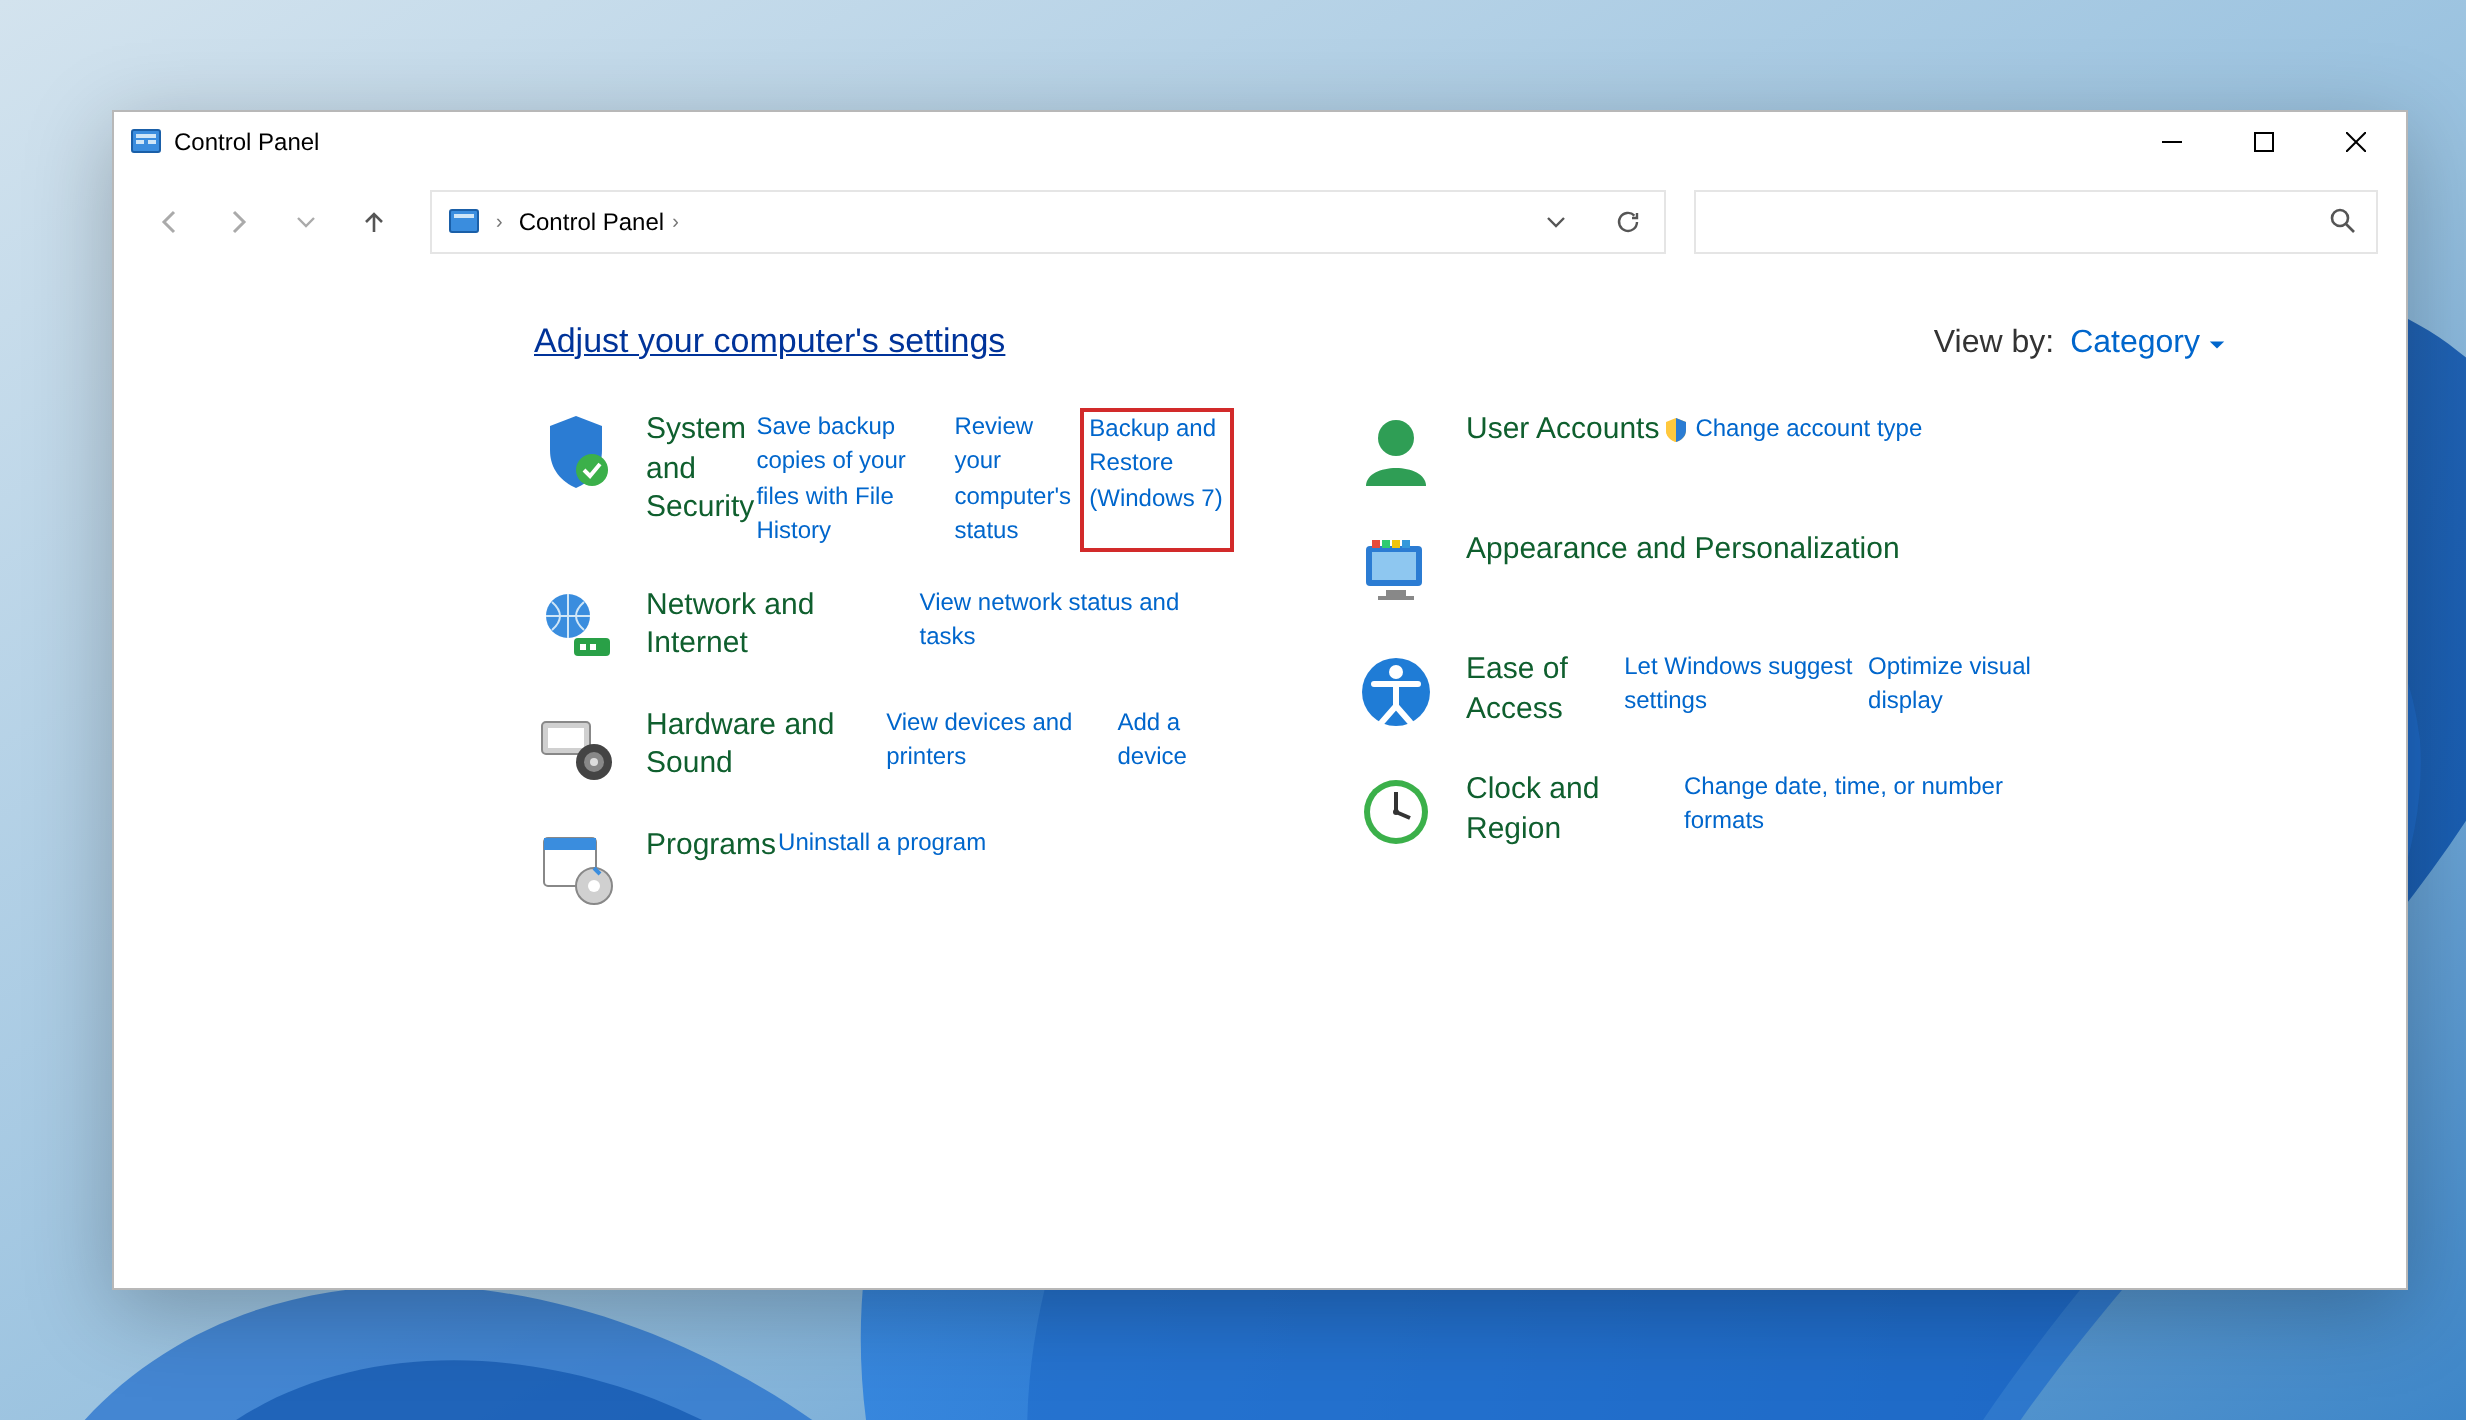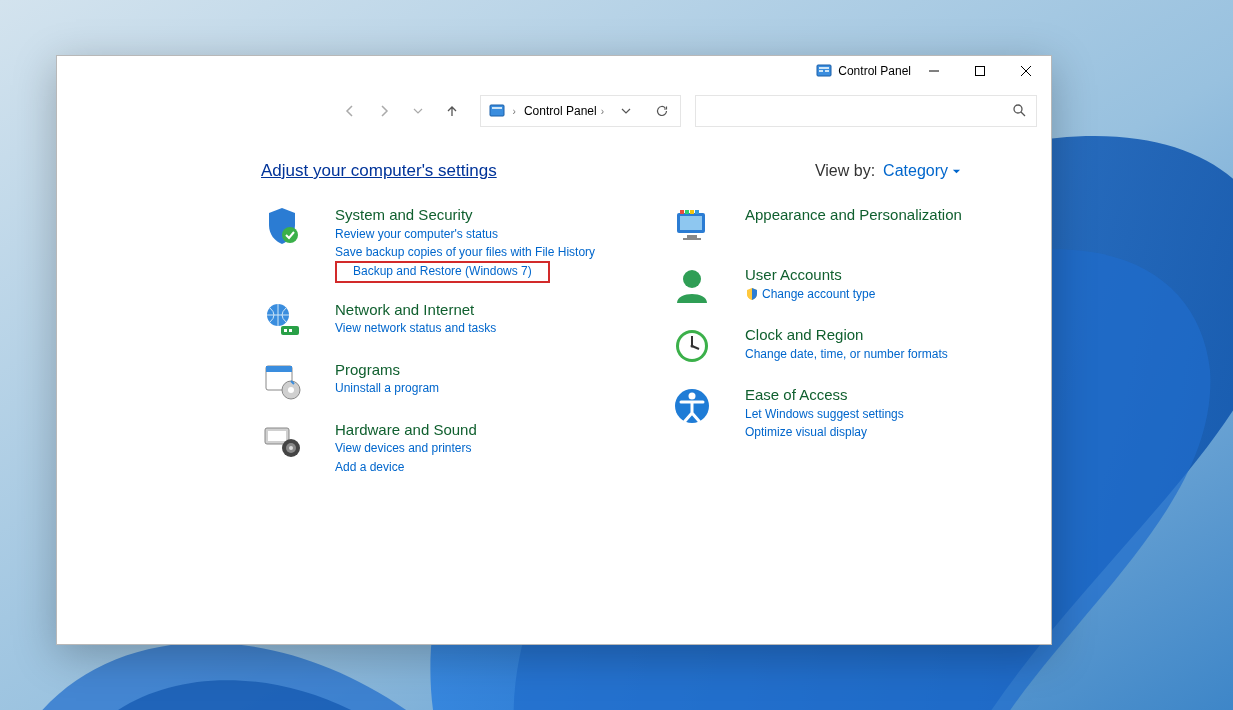--- a/index.html
+++ b/index.html
@@ -21,27 +21,26 @@
     position:relative;
     overflow:hidden;
   }
   .bg-swirl{
     position:absolute;inset:0;z-index:0;overflow:hidden;
   }
   .bg-swirl svg{position:absolute;}
   .window{
     position:absolute;
     top:55px;left:56px;
-    width:996px;height:590px;
+    width:1148px;height:590px;
     background:#fff;
     border:1px solid #b8b8b8;
     box-shadow:0 10px 40px rgba(0,0,0,.25);
     display:flex;flex-direction:column;
     z-index:1;
-    align-items:flex-end;
   }
   .titlebar{
     display:flex;align-items:center;justify-content:space-between;
     height:30px;
     padding:0 2px 0 8px;
     font-size:12px;
   }
   .titlebar-left{display:flex;align-items:center;gap:6px;}
   .titlebar-icon{width:16px;height:16px;display:flex;align-items:center;justify-content:center;}
   .win-controls{display:flex;}
@@ -89,27 +88,27 @@
     color:var(--section-title);
     font-size:17px;
     text-decoration:underline;
   }
   .view-by{font-size:16px;color:#333;display:flex;align-items:center;gap:8px;}
   .view-by .vb-value{color:var(--link);display:flex;align-items:center;gap:4px;cursor:default;}
   .columns{display:flex;gap:60px;}
   .col{display:flex;flex-direction:column;gap:18px;width:350px;}
   .cat{display:flex;gap:14px;align-items:flex-start;}
   .cat-icon{width:42px;height:42px;flex-shrink:0;display:flex;align-items:center;justify-content:center;}
-  .cat-body{display:flex;flex-direction:column;gap:1px;margin-left:18px;}
+  .cat-body{display:flex;flex-direction:row;gap:1px;}
   .cat-title{color:var(--heading);font-size:15px;line-height:1.3;cursor:default;}
   .cat-link{color:var(--link);font-size:12px;line-height:1.45;cursor:default;}
   .cat-link.shielded{display:flex;align-items:center;gap:3px;}
   .highlight-box{
     border:2px solid #d22a2a;
-    padding:0px 16px;
+    padding:0px 3px;
     margin-top:-1px;margin-bottom:-1px;
     display:inline-block;width:fit-content;
   }
 </style>
 </head>
 <body>
 
 <div class="bg-swirl">
   <svg width="1233" height="710" viewBox="0 0 1233 710">
     <defs>
@@ -239,22 +238,22 @@
           <div class="cat">
             <div class="cat-icon">
               <svg viewBox="0 0 42 42">
                 <path d="M21 3 L34 8 V20 C34 30 28 36 21 39 C14 36 8 30 8 20 V8 Z" fill="#2b7cd3"></path>
                 <circle cx="29" cy="30" r="8" fill="#3bb04a"></circle>
                 <path d="M25 30 L28 33 L33 27" stroke="#fff" stroke-width="2" fill="none"></path>
               </svg>
             </div>
             <div class="cat-body">
               <div class="cat-title">System and Security</div>
+              <div class="cat-link">Save backup copies of your files with File History</div>
               <div class="cat-link">Review your computer's status</div>
-              <div class="cat-link">Save backup copies of your files with File History</div>
               <div class="highlight-box">
                 <div class="cat-link">Backup and Restore (Windows 7)</div>
               </div>
             </div>
           </div>
           <div class="cat">
             <div class="cat-icon">
               <svg viewBox="0 0 42 42">
                 <circle cx="17" cy="15" r="11" fill="#3a8dde"></circle>
                 <path d="M6 15 H28 M17 4 V26 M9 8 Q17 15 9 22 M25 8 Q17 15 25 22" stroke="#cfe6f7" stroke-width="1" fill="none"></path>
@@ -264,67 +263,50 @@
               </svg>
             </div>
             <div class="cat-body">
               <div class="cat-title">Network and Internet</div>
               <div class="cat-link">View network status and tasks</div>
             </div>
           </div>
           <div class="cat">
             <div class="cat-icon">
               <svg viewBox="0 0 42 42">
+                <rect x="4" y="8" width="24" height="16" rx="2" fill="#d0d0d0" stroke="#888"></rect>
+                <rect x="7" y="11" width="18" height="10" fill="#fff"></rect>
+                <circle cx="30" cy="28" r="9" fill="#444"></circle>
+                <circle cx="30" cy="28" r="5" fill="#888"></circle>
+                <circle cx="30" cy="28" r="2" fill="#ddd"></circle>
+              </svg>
+            </div>
+            <div class="cat-body">
+              <div class="cat-title">Hardware and Sound</div>
+              <div class="cat-link">View devices and printers</div>
+              <div class="cat-link">Add a device</div>
+            </div>
+          </div>
+          <div class="cat">
+            <div class="cat-icon">
+              <svg viewBox="0 0 42 42">
                 <rect x="5" y="6" width="26" height="24" rx="2" fill="#fff" stroke="#888"></rect>
                 <rect x="5" y="6" width="26" height="6" fill="#3a8dde"></rect>
                 <circle cx="30" cy="30" r="9" fill="#d0d0d0" stroke="#888"></circle>
                 <circle cx="30" cy="30" r="3" fill="#fff"></circle>
                 <path d="M30 21 L33 24" stroke="#3a8dde" stroke-width="2"></path>
               </svg>
             </div>
             <div class="cat-body">
               <div class="cat-title">Programs</div>
               <div class="cat-link">Uninstall a program</div>
             </div>
           </div>
-          <div class="cat">
-            <div class="cat-icon">
-              <svg viewBox="0 0 42 42">
-                <rect x="4" y="8" width="24" height="16" rx="2" fill="#d0d0d0" stroke="#888"></rect>
-                <rect x="7" y="11" width="18" height="10" fill="#fff"></rect>
-                <circle cx="30" cy="28" r="9" fill="#444"></circle>
-                <circle cx="30" cy="28" r="5" fill="#888"></circle>
-                <circle cx="30" cy="28" r="2" fill="#ddd"></circle>
-              </svg>
-            </div>
-            <div class="cat-body">
-              <div class="cat-title">Hardware and Sound</div>
-              <div class="cat-link">View devices and printers</div>
-              <div class="cat-link">Add a device</div>
-            </div>
-          </div>
         </div>
       <div class="col" id="col-right">
-          <div class="cat">
-            <div class="cat-icon">
-              <svg viewBox="0 0 42 42">
-                <rect x="6" y="8" width="28" height="20" rx="2" fill="#2b7cd3"></rect>
-                <rect x="9" y="11" width="22" height="14" fill="#8ec7f0"></rect>
-                <rect x="16" y="30" width="10" height="3" fill="#888"></rect>
-                <rect x="12" y="33" width="18" height="2" fill="#888"></rect>
-                <rect x="9" y="5" width="4" height="4" fill="#e74c3c"></rect>
-                <rect x="14" y="5" width="4" height="4" fill="#2ecc71"></rect>
-                <rect x="19" y="5" width="4" height="4" fill="#f1c40f"></rect>
-                <rect x="24" y="5" width="4" height="4" fill="#3498db"></rect>
-              </svg>
-            </div>
-            <div class="cat-body">
-              <div class="cat-title">Appearance and Personalization</div>
-            </div>
-          </div>
           <div class="cat">
             <div class="cat-icon">
               <svg viewBox="0 0 42 42">
                 <circle cx="21" cy="14" r="9" fill="#2f9e55"></circle>
                 <path d="M6 38 C6 26 36 26 36 38 Z" fill="#2f9e55"></path>
               </svg>
             </div>
             <div class="cat-body">
               <div class="cat-title">User Accounts</div>
               <div class="cat-link shielded">
@@ -335,43 +317,60 @@
                   <path d="M2 7 L7 7 L7 13 C4 12 2 10 2 7 Z" fill="#ffc83d"></path>
                   <path d="M7 7 L12 7 C12 10 10 12 7 13 Z" fill="#2b7cd3"></path>
                 </svg>
                 <span>Change account type</span>
               </div>
             </div>
           </div>
           <div class="cat">
             <div class="cat-icon">
               <svg viewBox="0 0 42 42">
+                <rect x="6" y="8" width="28" height="20" rx="2" fill="#2b7cd3"></rect>
+                <rect x="9" y="11" width="22" height="14" fill="#8ec7f0"></rect>
+                <rect x="16" y="30" width="10" height="3" fill="#888"></rect>
+                <rect x="12" y="33" width="18" height="2" fill="#888"></rect>
+                <rect x="9" y="5" width="4" height="4" fill="#e74c3c"></rect>
+                <rect x="14" y="5" width="4" height="4" fill="#2ecc71"></rect>
+                <rect x="19" y="5" width="4" height="4" fill="#f1c40f"></rect>
+                <rect x="24" y="5" width="4" height="4" fill="#3498db"></rect>
+              </svg>
+            </div>
+            <div class="cat-body">
+              <div class="cat-title">Appearance and Personalization</div>
+            </div>
+          </div>
+          <div class="cat">
+            <div class="cat-icon">
+              <svg viewBox="0 0 42 42">
+                <circle cx="21" cy="21" r="17" fill="#1f7cd6"></circle>
+                <circle cx="21" cy="11" r="3.5" fill="#fff"></circle>
+                <path d="M10 17 L32 17 M21 17 L21 28 M21 28 L14 36 M21 28 L28 36" stroke="#fff" stroke-width="3" stroke-linecap="round" fill="none"></path>
+              </svg>
+            </div>
+            <div class="cat-body">
+              <div class="cat-title">Ease of Access</div>
+              <div class="cat-link">Let Windows suggest settings</div>
+              <div class="cat-link">Optimize visual display</div>
+            </div>
+          </div>
+          <div class="cat">
+            <div class="cat-icon">
+              <svg viewBox="0 0 42 42">
                 <circle cx="21" cy="21" r="16" fill="#3bb04a"></circle>
                 <circle cx="21" cy="21" r="13" fill="#fff"></circle>
                 <line x1="21" y1="21" x2="21" y2="11" stroke="#333" stroke-width="2"></line>
                 <line x1="21" y1="21" x2="28" y2="24" stroke="#333" stroke-width="2"></line>
                 <circle cx="21" cy="21" r="1.5" fill="#333"></circle>
               </svg>
             </div>
             <div class="cat-body">
               <div class="cat-title">Clock and Region</div>
               <div class="cat-link">Change date, time, or number formats</div>
             </div>
           </div>
-          <div class="cat">
-            <div class="cat-icon">
-              <svg viewBox="0 0 42 42">
-                <circle cx="21" cy="21" r="17" fill="#1f7cd6"></circle>
-                <circle cx="21" cy="11" r="3.5" fill="#fff"></circle>
-                <path d="M10 17 L32 17 M21 17 L21 28 M21 28 L14 36 M21 28 L28 36" stroke="#fff" stroke-width="3" stroke-linecap="round" fill="none"></path>
-              </svg>
-            </div>
-            <div class="cat-body">
-              <div class="cat-title">Ease of Access</div>
-              <div class="cat-link">Let Windows suggest settings</div>
-              <div class="cat-link">Optimize visual display</div>
-            </div>
-          </div>
         </div>
     </div>
   </div>
 
 </div>
 
 </body></html>

